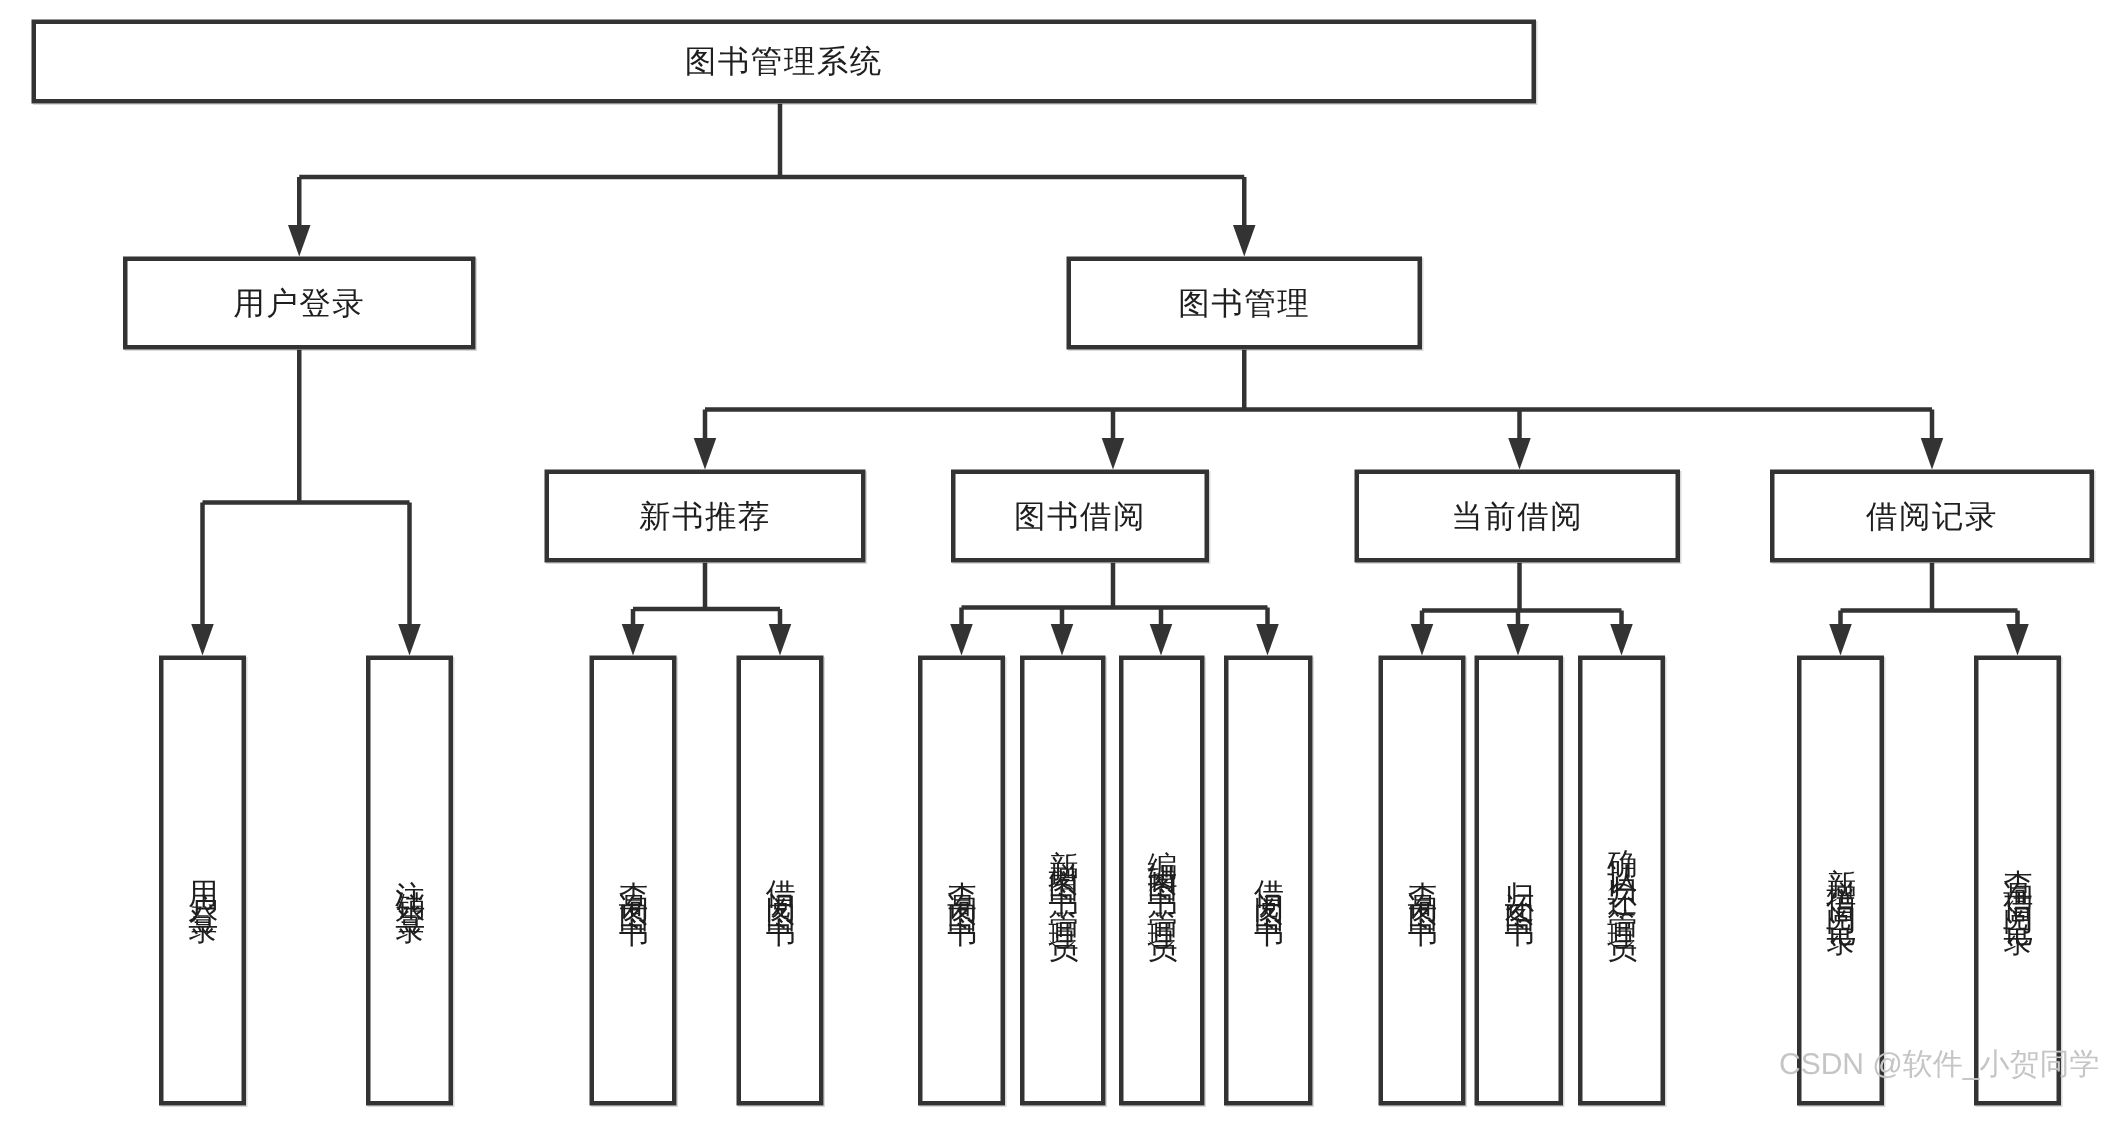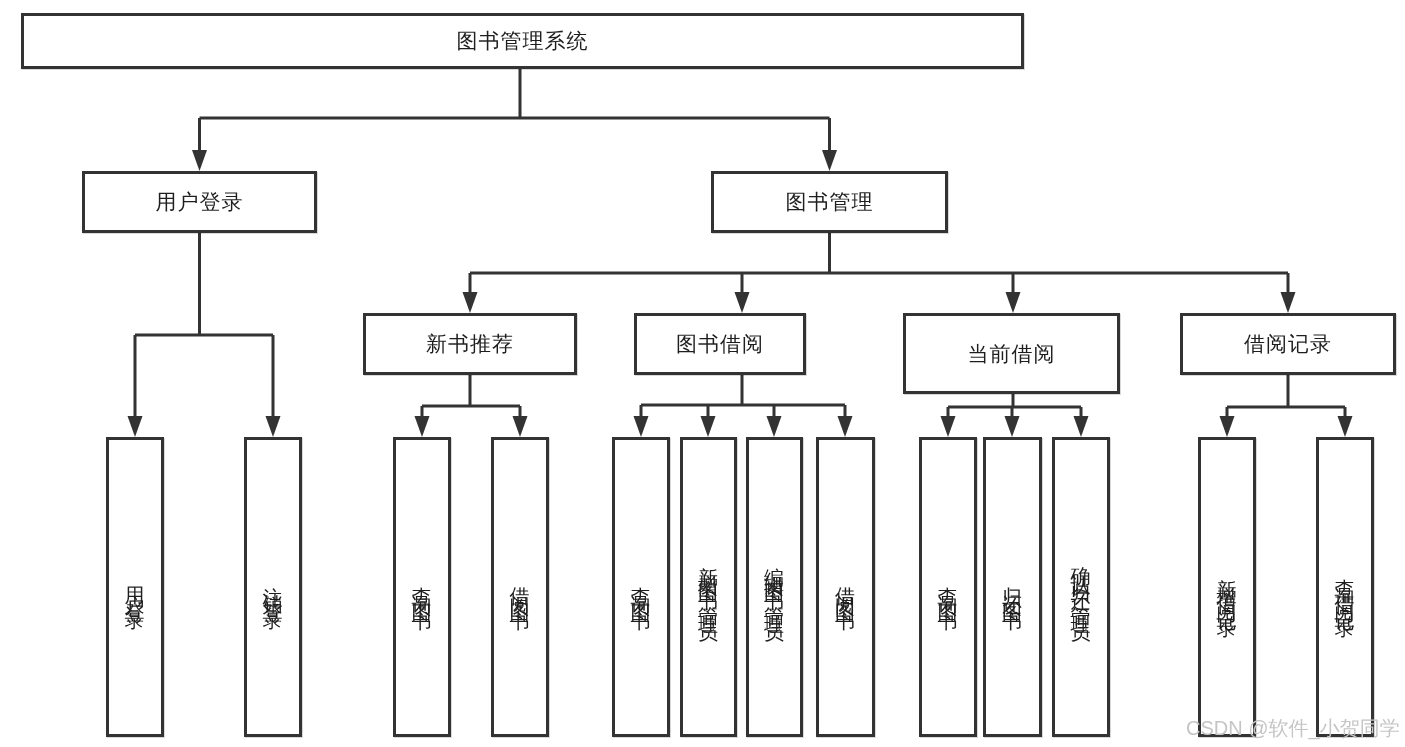--- a/index.html
+++ b/index.html
@@ -36,21 +36,21 @@
     writing-mode: vertical-rl;
     text-orientation: mixed;
     font-size: 20px;
     letter-spacing: 8px;
     line-height: 1;
     white-space: nowrap;
   }
   .watermark {
     position: absolute;
     left: 1186px;
-    top: 715px;
+    top: 696px;
     font-size: 20px;
     color: #c5c5c5;
     white-space: nowrap;
     z-index: 5;
   }
 </style>
 </head>
 <body>
 
 <div id="canvas">
@@ -98,21 +98,21 @@
   <div class="box h" style="left:363px;top:313px;width:214px;height:62px">
     <span class="lbl">新书推荐</span>
   </div>
 
   <div class="box h" style="left:711px;top:171px;width:237px;height:62px">
     <span class="lbl">图书管理</span>
   </div>
   <div class="box h" style="left:634px;top:313px;width:172px;height:62px">
     <span class="lbl">图书借阅</span>
   </div>
-  <div class="box h" style="left:903px;top:313px;width:217px;height:81px">
+  <div class="box h" style="left:903px;top:313px;width:217px;height:62px">
     <span class="lbl">当前借阅</span>
   </div>
   <div class="box h" style="left:1180px;top:313px;width:216px;height:62px">
     <span class="lbl">借阅记录</span>
   </div>
 
   <div class="box v" style="left:106px;top:437px;width:58px;height:300px">
     <span class="lbl">用户登录</span>
   </div>
   <div class="box v" style="left:244px;top:437px;width:58px;height:300px">

